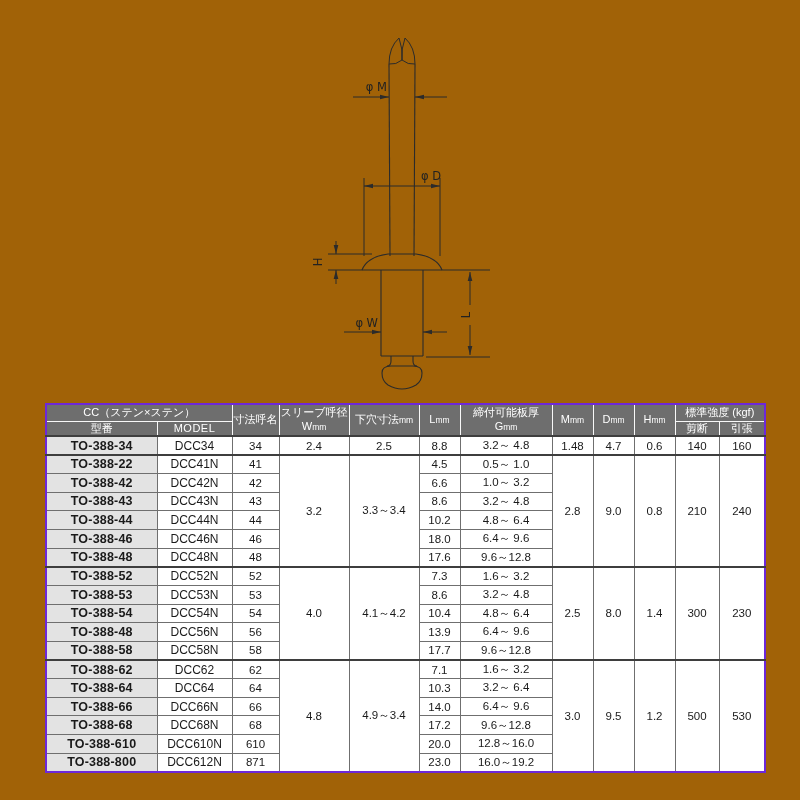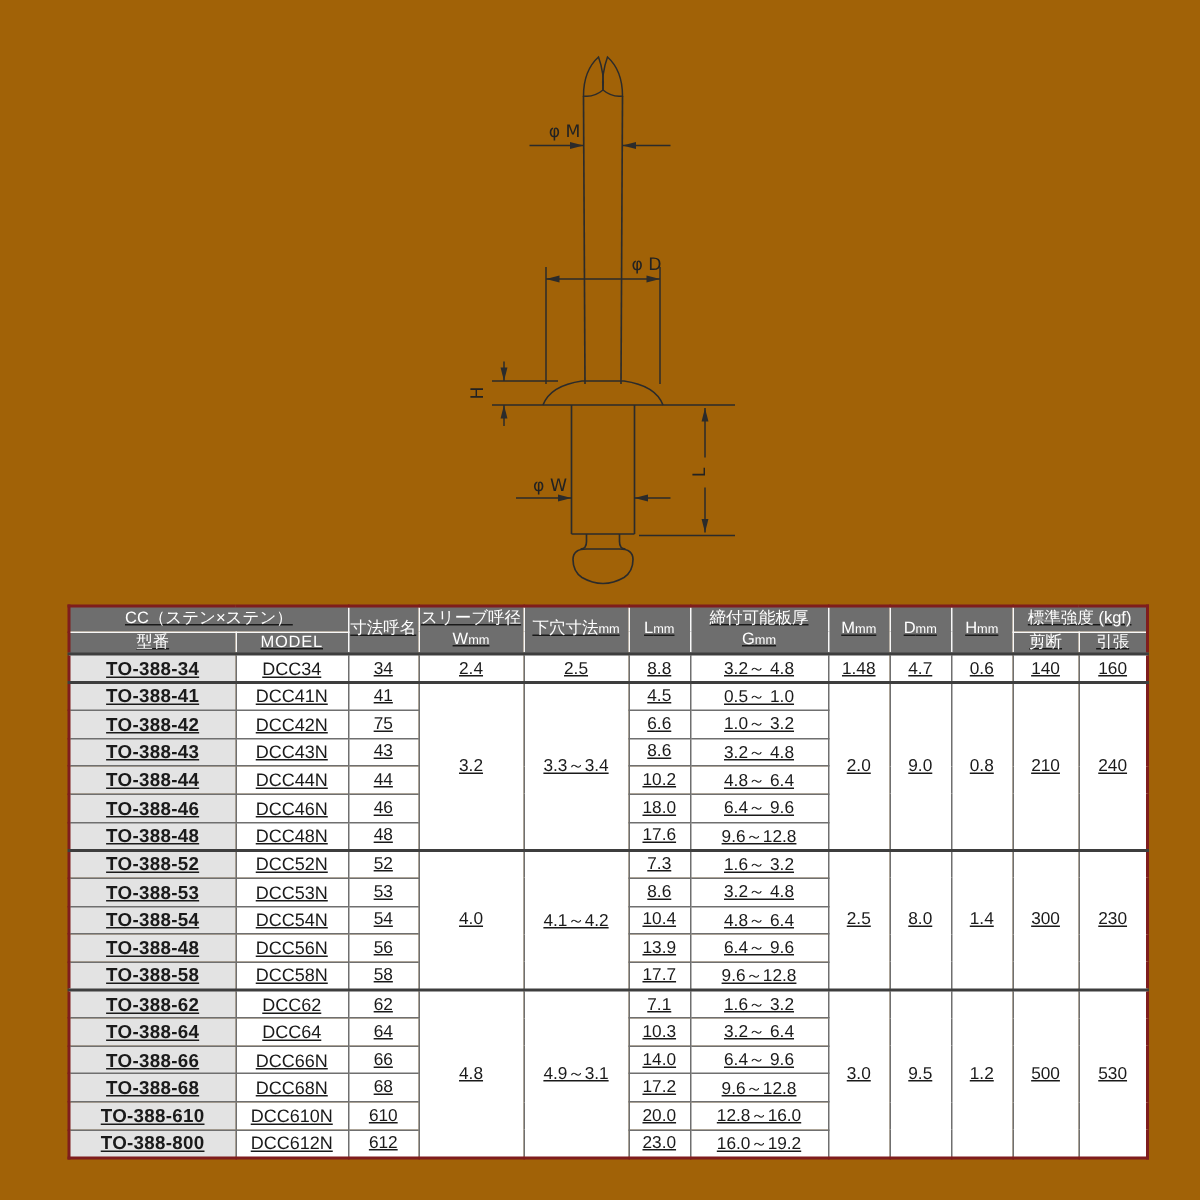--- a/index.html
+++ b/index.html
@@ -7,21 +7,21 @@
         font-family:"Liberation Sans","DejaVu Sans",sans-serif;color:#1a1a1a;padding-left:20px;}
   
   #diagram{position:absolute;left:0;top:0;width:800px;height:400px;}
   #diagram svg{display:block;}
   .dline{stroke:#2b2b2b;stroke-width:1.1;fill:none;}
   .dthin{stroke:#2b2b2b;stroke-width:1;fill:none;}
   .dfill{fill:#2b2b2b;stroke:none;}
   .dtext{font-family:"DejaVu Sans","Liberation Sans",sans-serif;font-size:11.5px;fill:#222;}
   
   table#spec{position:absolute;left:45px;top:403px;width:719px;border-collapse:collapse;
-             table-layout:fixed;border:2px solid #7f1d1d;text-decoration:underline;}
+             table-layout:fixed;border:2px solid #6d28d9;}
   #spec th{background:#6e6e6e;color:#ffffff;font-weight:normal;border:1px solid #f8f8f8;
            padding:0;text-align:center;vertical-align:middle;font-size:11px;line-height:1.25;}
   #spec thead tr.r1{height:17px;}
   #spec thead tr.r2{height:15px;}
   #spec tbody tr{height:18.65px;}
   #spec td{border:1px solid #6f6f6f;padding:0;text-align:center;vertical-align:middle;
            font-size:11.5px;background:#ffffff;}
   #spec tbody.group{border-top:2px solid #3e3e3e;}
   #spec td.code{background:#e3e3e3;font-weight:bold;font-size:12.5px;letter-spacing:.2px;}
   #spec td.model{font-size:12px;}
@@ -152,37 +152,37 @@
           <td class="num">3.2～ 4.8</td>
           <td class="num merged" rowspan="1">1.48</td>
           <td class="num merged" rowspan="1">4.7</td>
           <td class="num merged" rowspan="1">0.6</td>
           <td class="num merged" rowspan="1">140</td>
           <td class="num merged" rowspan="1">160</td>
         </tr>
       </tbody>
       <tbody class="group">
         <tr>
-          <td class="code">TO-388-41</td>
+          <td class="code">TO-388-22</td>
           <td class="model">DCC41N</td>
           <td class="num">41</td>
           <td class="num merged" rowspan="6">3.2</td>
           <td class="num merged" rowspan="6">3.3～3.4</td>
           <td class="num">4.5</td>
           <td class="num">0.5～ 1.0</td>
-          <td class="num merged" rowspan="6">2.0</td>
+          <td class="num merged" rowspan="6">2.8</td>
           <td class="num merged" rowspan="6">9.0</td>
           <td class="num merged" rowspan="6">0.8</td>
           <td class="num merged" rowspan="6">210</td>
           <td class="num merged" rowspan="6">240</td>
         </tr>
         <tr>
           <td class="code">TO-388-42</td>
           <td class="model">DCC42N</td>
-          <td class="num">75</td>
+          <td class="num">42</td>
           <td class="num">6.6</td>
           <td class="num">1.0～ 3.2</td>
         </tr>
         <tr>
           <td class="code">TO-388-43</td>
           <td class="model">DCC43N</td>
           <td class="num">43</td>
           <td class="num">8.6</td>
           <td class="num">3.2～ 4.8</td>
         </tr>
@@ -251,21 +251,21 @@
           <td class="num">17.7</td>
           <td class="num">9.6～12.8</td>
         </tr>
       </tbody>
       <tbody class="group">
         <tr>
           <td class="code">TO-388-62</td>
           <td class="model">DCC62</td>
           <td class="num">62</td>
           <td class="num merged" rowspan="6">4.8</td>
-          <td class="num merged" rowspan="6">4.9～3.1</td>
+          <td class="num merged" rowspan="6">4.9～3.4</td>
           <td class="num">7.1</td>
           <td class="num">1.6～ 3.2</td>
           <td class="num merged" rowspan="6">3.0</td>
           <td class="num merged" rowspan="6">9.5</td>
           <td class="num merged" rowspan="6">1.2</td>
           <td class="num merged" rowspan="6">500</td>
           <td class="num merged" rowspan="6">530</td>
         </tr>
         <tr>
           <td class="code">TO-388-64</td>
@@ -291,20 +291,20 @@
         <tr>
           <td class="code">TO-388-610</td>
           <td class="model">DCC610N</td>
           <td class="num">610</td>
           <td class="num">20.0</td>
           <td class="num">12.8～16.0</td>
         </tr>
         <tr>
           <td class="code">TO-388-800</td>
           <td class="model">DCC612N</td>
-          <td class="num">612</td>
+          <td class="num">871</td>
           <td class="num">23.0</td>
           <td class="num">16.0～19.2</td>
         </tr>
       </tbody>
     </table>
 
 </div>
 
 </body></html>

